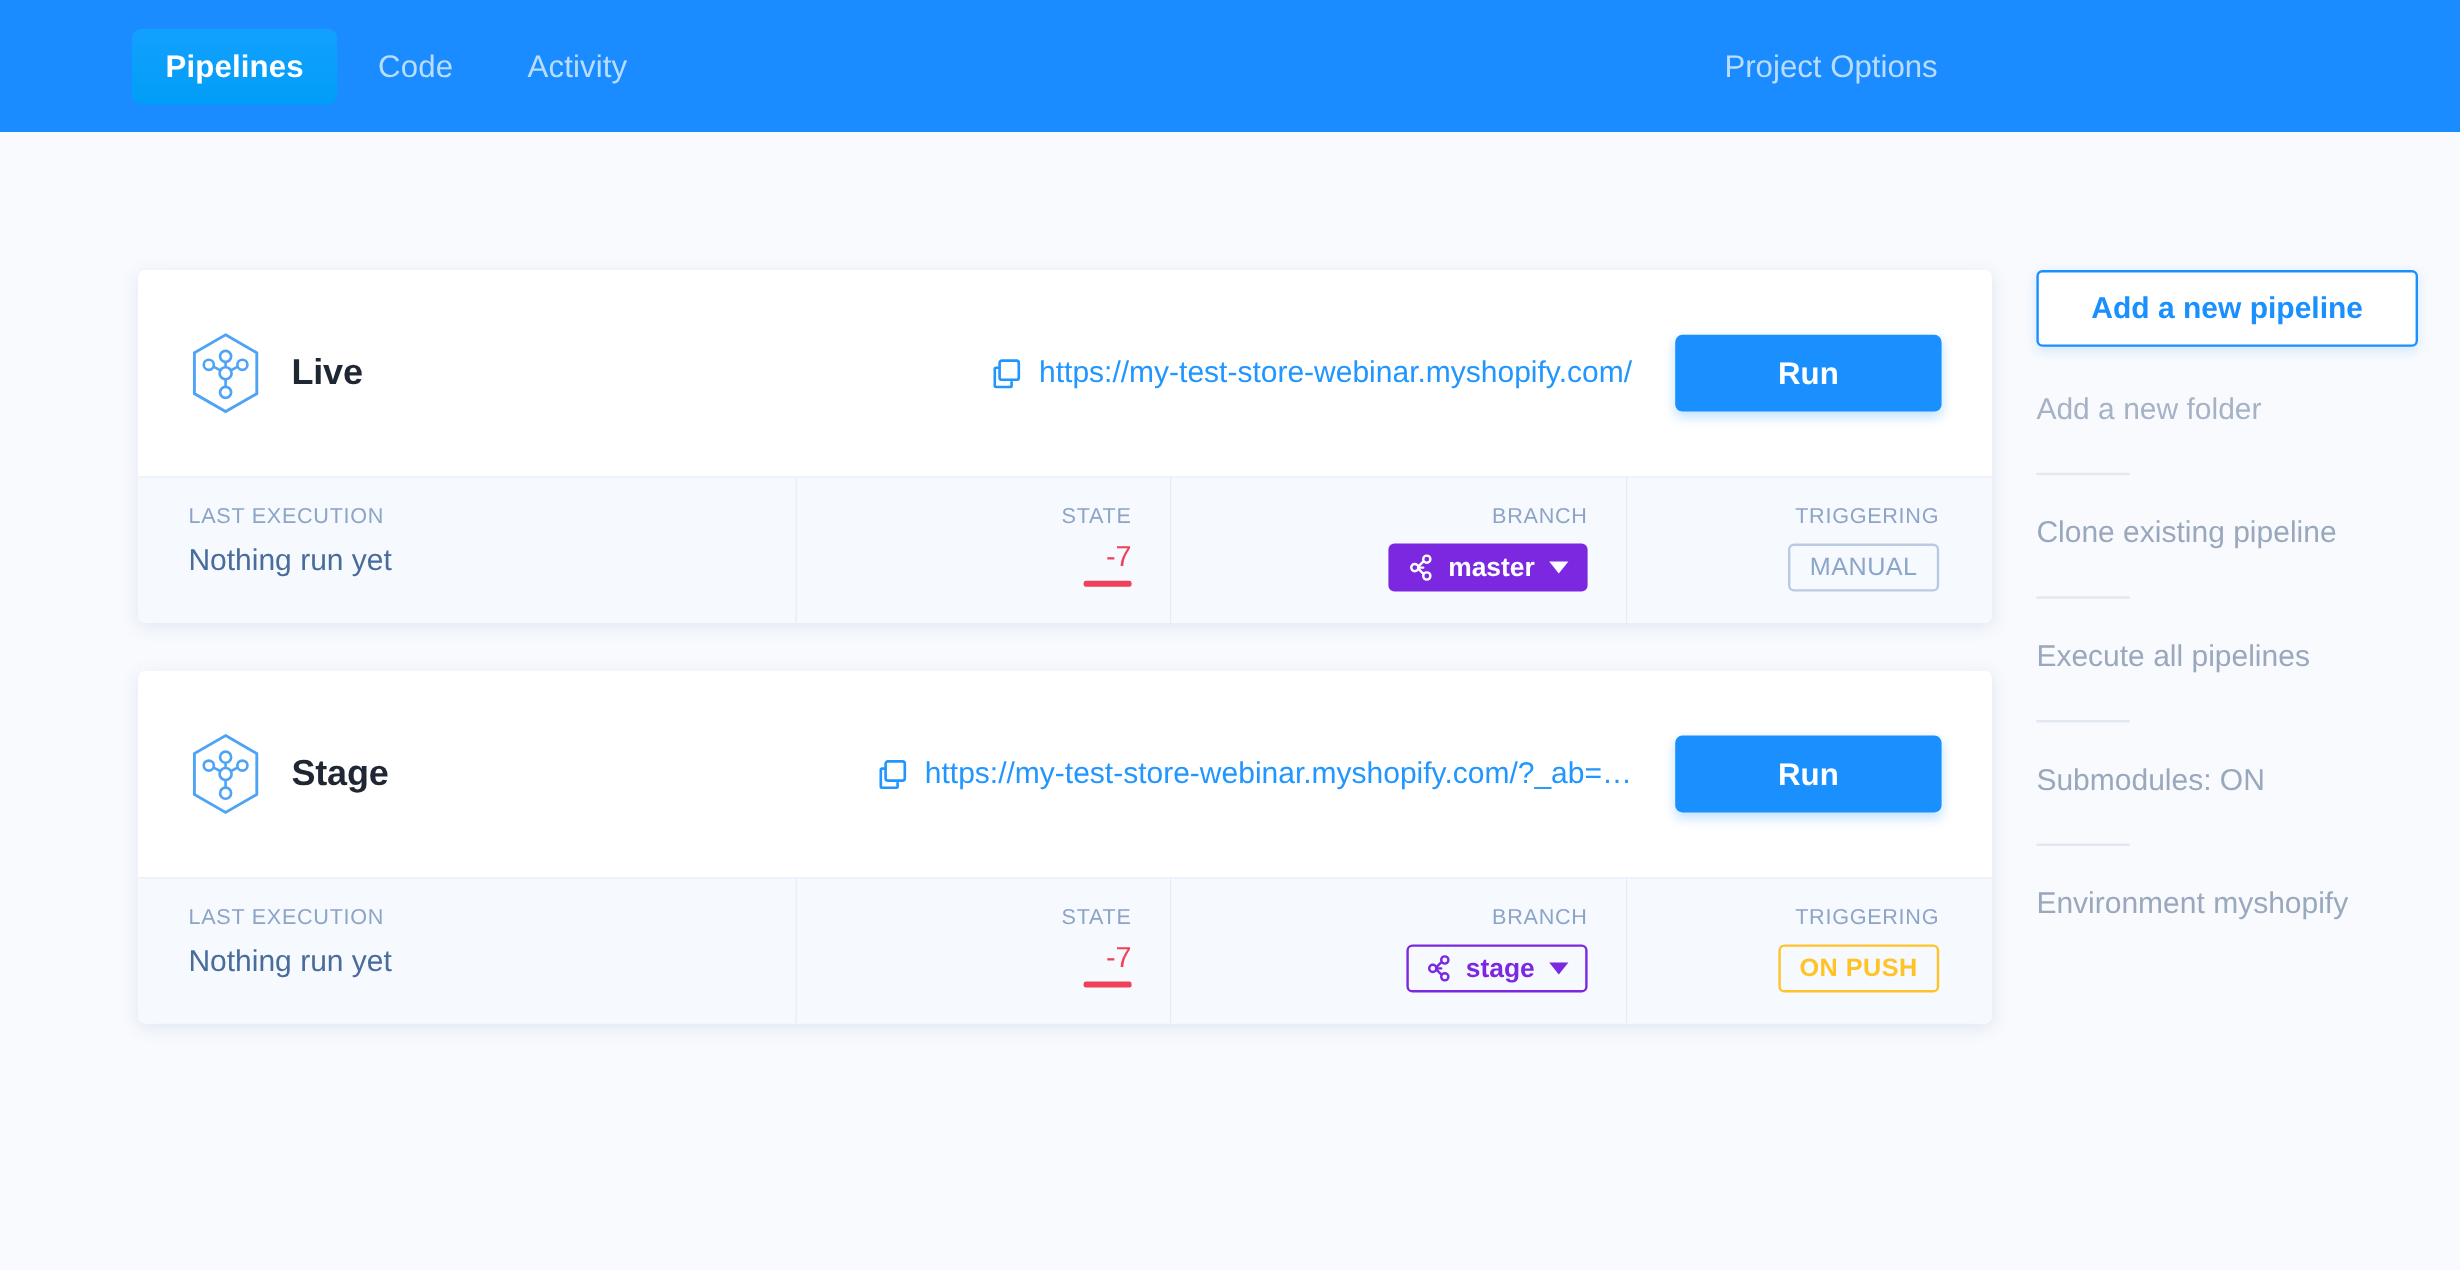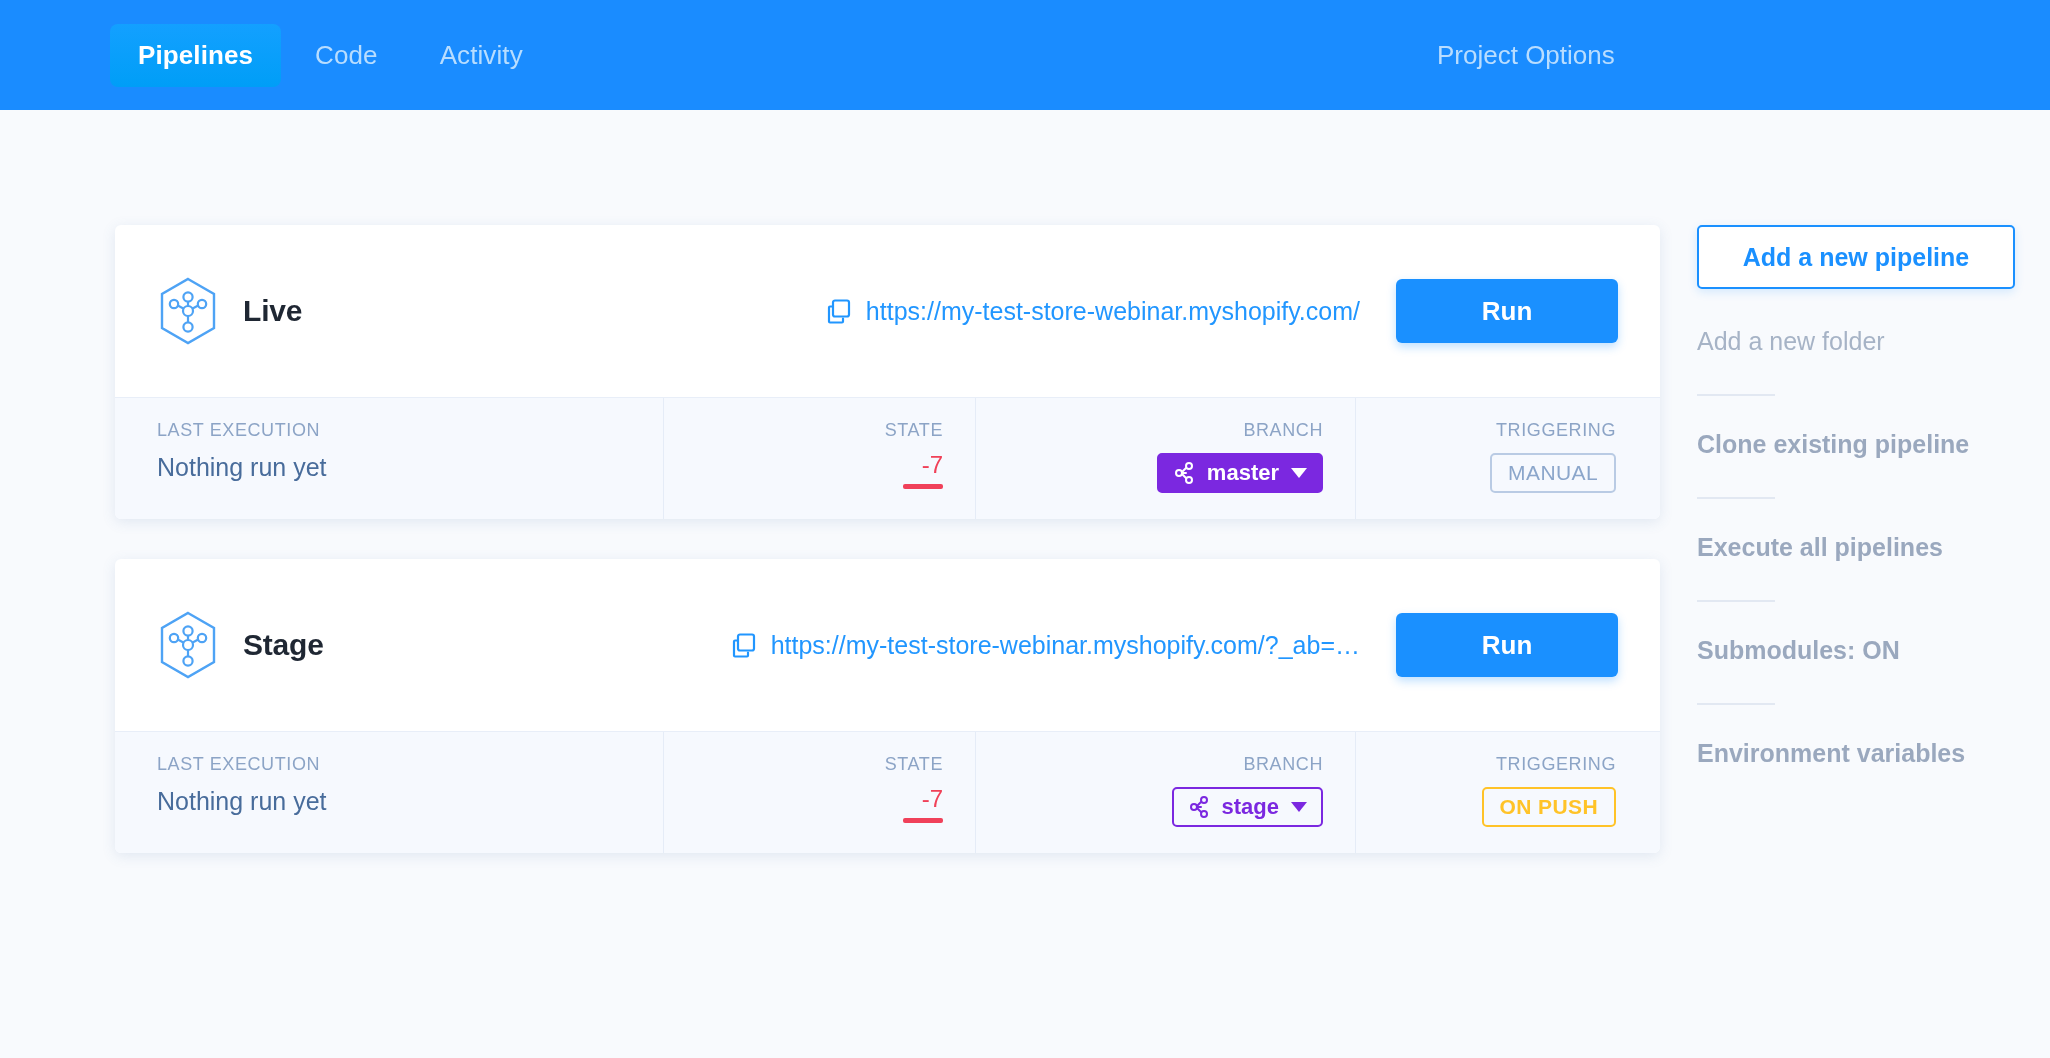--- a/index.html
+++ b/index.html
@@ -261,21 +261,21 @@
     gap: 12px;
   }
   .side-link.muted { color: #a6b3c6; }
   .side-gap-a { margin-top: 38px; }
   .side-divider {
     width: 78px;
     height: 2px;
     background: #e2e8f2;
     margin: 38px 0 34px 0;
   }
-  .side-row { margin-bottom: 20px; font-weight: bold; }
+  .side-row { margin-bottom: 20px; }
   .side-caret {
     width: 0; height: 0;
     border-left: 8px solid transparent;
     border-right: 8px solid transparent;
     border-top: 10px solid #9aa8be;
   }
 </style>
 </head>
 <body>
 
@@ -443,17 +443,17 @@
     <div class="side-divider"></div>
 
 
     <div class="side-row">
       <span class="side-link">Submodules: ON</span>
     </div>
 
     <div class="side-divider"></div>
 
     <div class="side-row">
-      <span class="side-link">Environment variables</span>
+      <span class="side-link">Environment myshopify</span>
     </div>
 
   </div>
 </div>
 
 </body></html>

